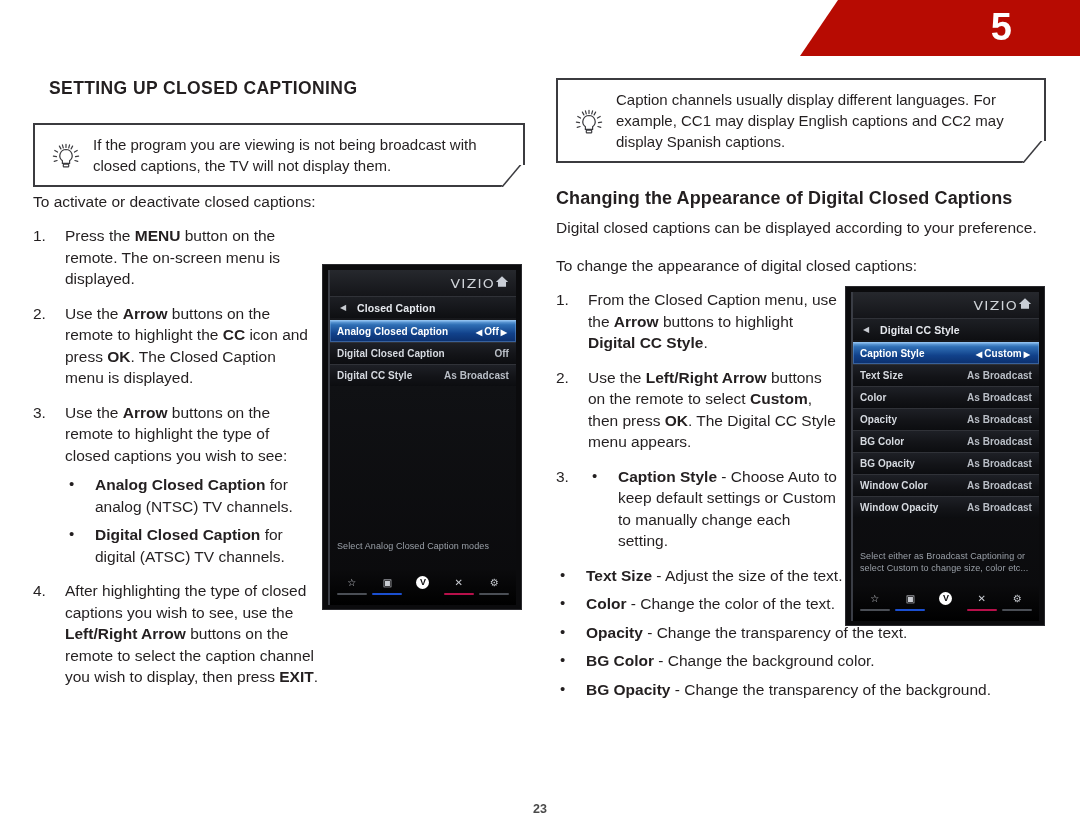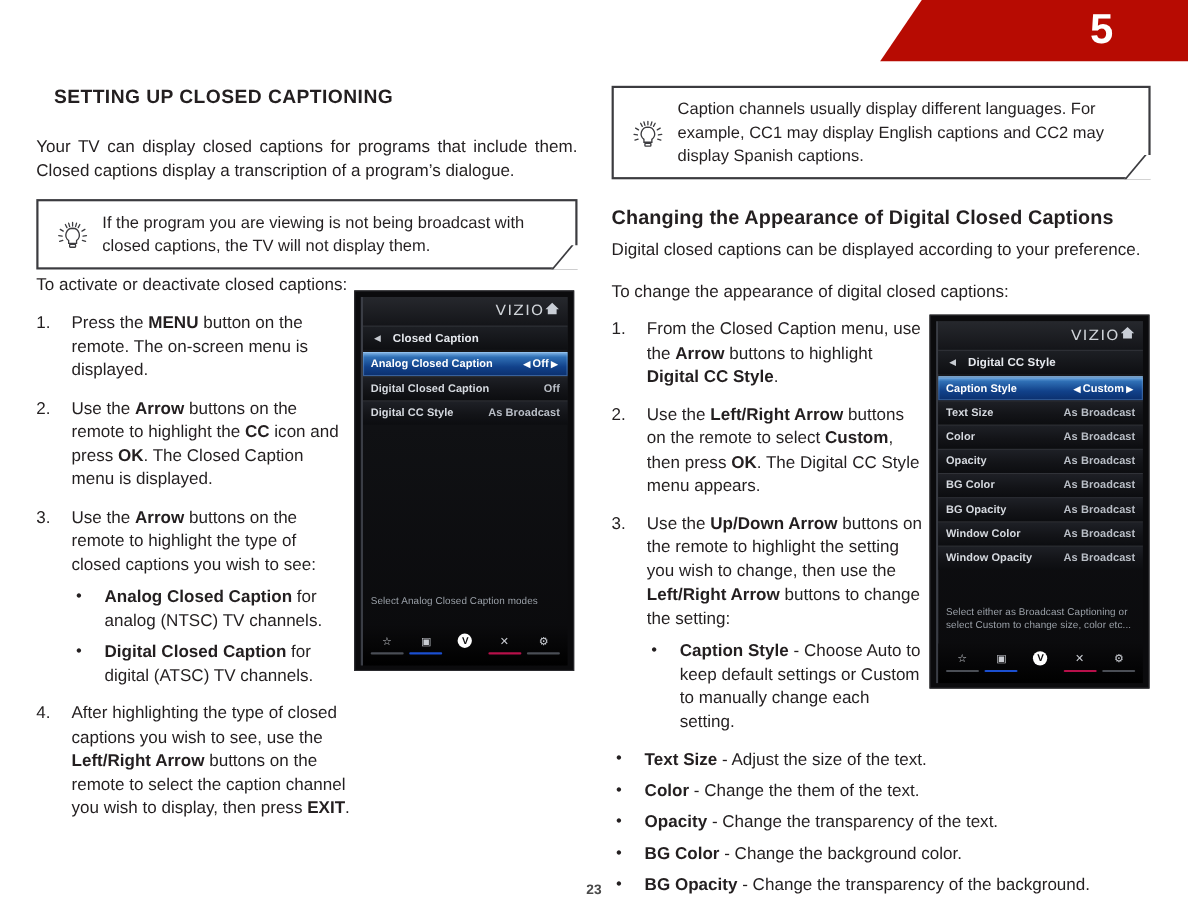--- a/index.html
+++ b/index.html
@@ -315,21 +315,20 @@
   <svg class="banner-shape" viewBox="0 0 1080 56" preserveAspectRatio="none">
     <polygon id="banner-poly" points="838,0 1080,0 1080,56 800,56" fill="#b70b02"></polygon>
   </svg>
   <div class="chapter-number">5</div>
 </div>
 
 <div class="col-left">
 
   <h1 class="section-title">SETTING UP CLOSED CAPTIONING</h1>
 
-  <p class="body-text">Your TV can display closed captions for programs that include them. Closed captions display a transcription of a program’s dialogue.</p>
 
   <div class="tipbox" style="margin-top:14px;">
     <div class="bulb">
       <svg width="38" height="38" viewBox="0 0 38 38">
         <g stroke="#3b3b3f" stroke-width="1.2" fill="none" stroke-linecap="round">
           <path d="M19 13.5 a6.2 6.2 0 0 0 -3.6 11.2 l0 2.6 l7.2 0 l0 -2.6 A6.2 6.2 0 0 0 19 13.5 Z"></path>
           <rect x="16.3" y="28.2" width="5.4" height="2.6" rx="0.6"></rect>
           <path d="M19 8.3 l0 3.2 M12.4 10.1 l1.5 2.8 M25.6 10.1 l-1.5 2.8 M7.8 14.5 l2.7 1.6 M30.2 14.5 l-2.7 1.6 M6.4 20.2 l3.1 0.5 M31.6 20.2 l-3.1 0.5 M7.2 25.4 l2.9 -0.9 M30.8 25.4 l-2.9 -0.9 M15.4 8.9 l0.9 3.1 M22.6 8.9 l-0.9 3.1"></path>
         </g>
       </svg>
@@ -370,28 +369,28 @@
 
   <h2 class="sub-title" style="margin-top:25px;">Changing the Appearance of Digital Closed Captions</h2>
 
   <p class="body-text">Digital closed captions can be displayed according to your preference.</p>
 
   <p class="body-text nojustify" style="margin-top:16px;">To change the appearance of digital closed captions:</p>
 
   <ol class="steps narrow-list" id="right-steps" style="margin-top:10px;">
       <li><span class="num">1.</span><span><span>From the Closed Caption menu, use the </span><b>Arrow</b><span> buttons to highlight </span><b>Digital CC Style</b><span>.</span></span></li>
       <li><span class="num">2.</span><span><span>Use the </span><b>Left/Right Arrow</b><span> buttons on the remote to select </span><b>Custom</b><span>, then press </span><b>OK</b><span>. The Digital CC Style menu appears.</span></span></li>
-      <li><span class="num">3.</span><span><span>Use the </span><b>Up/Down Arrow</b><span> buttons on the remote to highlight the setting you wish to change, then use the </span><b>Left/Right Arrow</b><span> buttons to change the setting:</span></span><ul class="bullets">
+      <li><span class="num">3.</span><ul class="bullets">
           <li><span class="dot">•</span><span><b>Caption Style</b><span> - Choose Auto to keep default settings or Custom to manually change each setting.</span></span></li>
         </ul></li>
     </ol>
 
   <ul class="bullets" id="right-wide-bullets" style="margin-top:10px; width:470px;">
       <li><span class="dot">•</span><span><b>Text Size</b><span> - Adjust the size of the text.</span></span></li>
-      <li><span class="dot">•</span><span><b>Color</b><span> - Change the them of the text.</span></span></li>
+      <li><span class="dot">•</span><span><b>Color</b><span> - Change the color of the text.</span></span></li>
       <li><span class="dot">•</span><span><b>Opacity</b><span> - Change the transparency of the text.</span></span></li>
       <li><span class="dot">•</span><span><b>BG Color</b><span> - Change the background color.</span></span></li>
       <li><span class="dot">•</span><span><b>BG Opacity</b><span> - Change the transparency of the background.</span></span></li>
     </ul>
 
 </div>
 
 <div class="tv-shot left">
   <div class="tv-inner">
     <div class="tv-brandbar">

